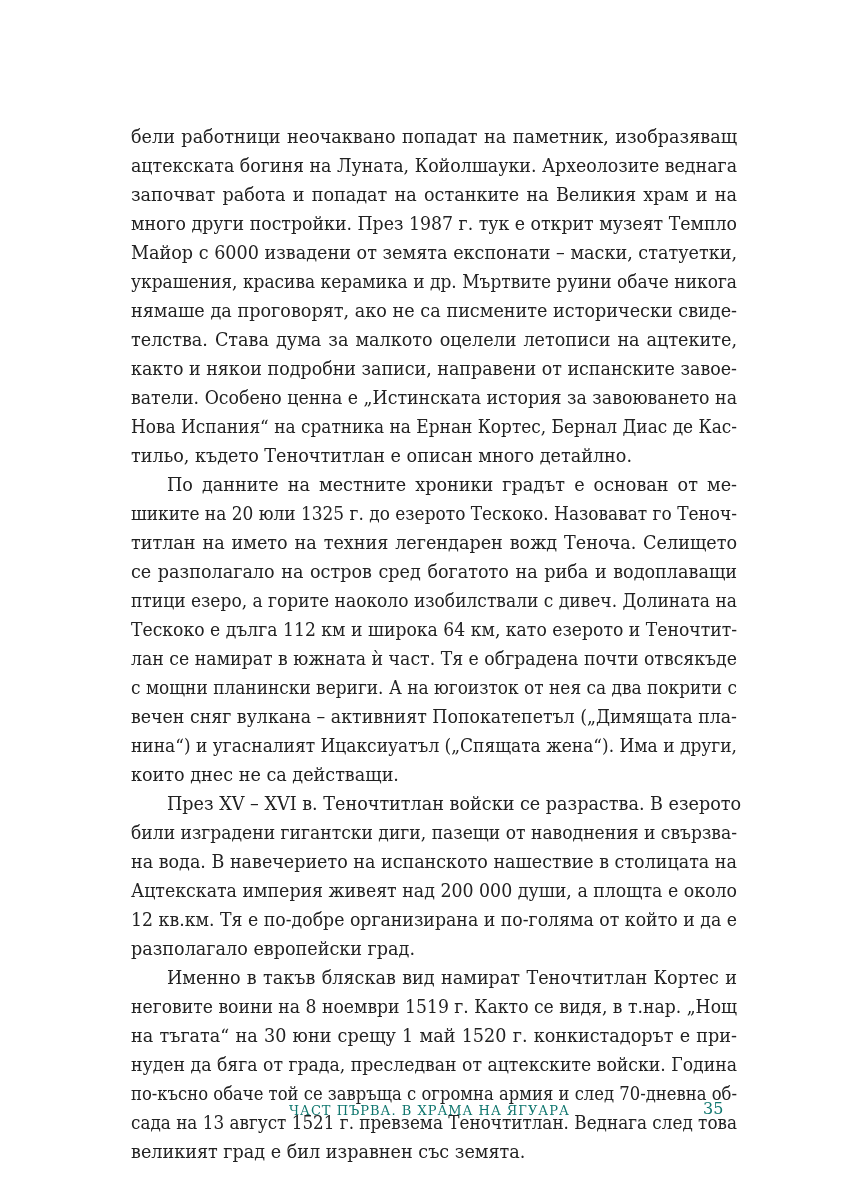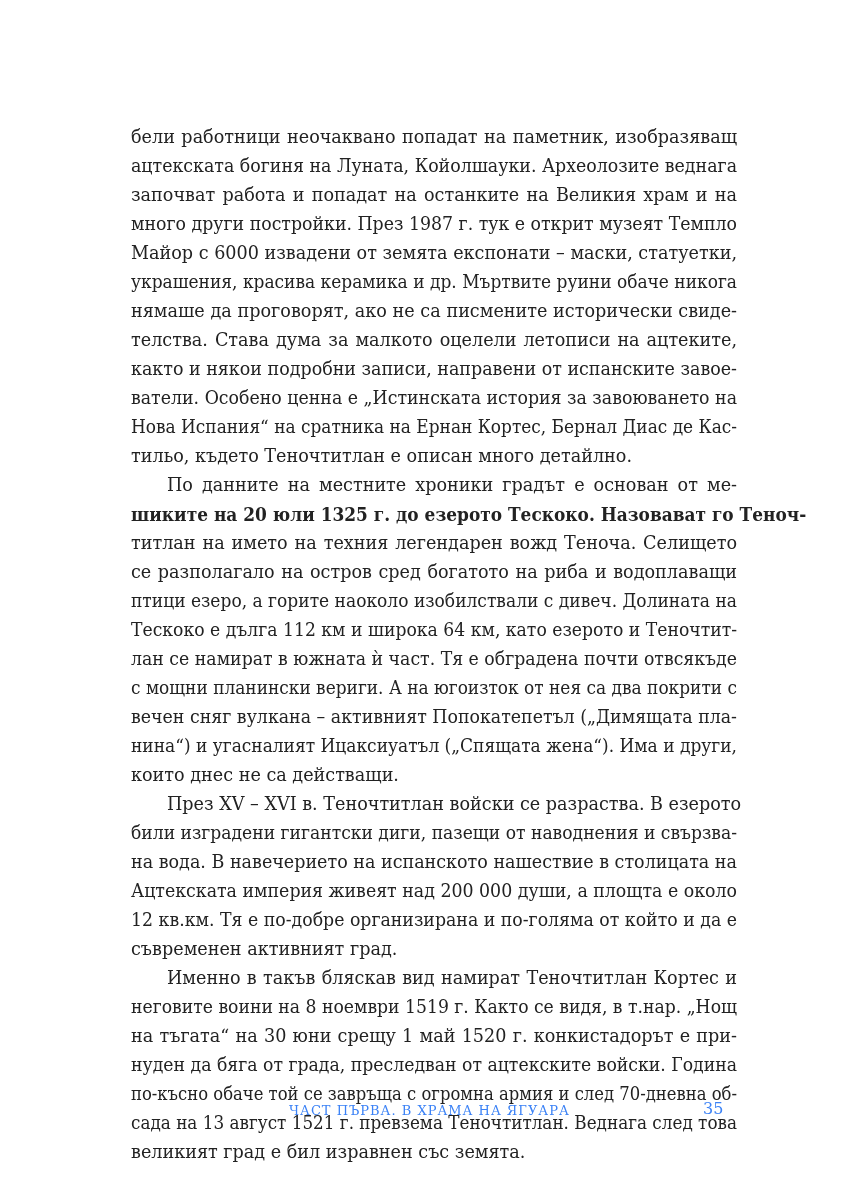--- a/index.html
+++ b/index.html
@@ -11,21 +11,21 @@
     font-size: 17.6px; line-height: 29px; color: #222222;
   }
   .line {
     display: block; height: 29px; white-space: nowrap;
     text-align: justify; text-align-last: justify;
   }
   .line.last { text-align-last: left; }
   .line.indent { padding-left: 36px; }
   .footer {
     position: absolute; top: 1099px; left: 0; width: 848px; height: 30px;
-    font-family: "DejaVu Serif", serif; color: #3b82f6;
+    font-family: "DejaVu Serif", serif; color: #0f766e;
   }
   .running-head {
     position: absolute; left: 289px; top: 4px;
     font-size: 13px; letter-spacing: 1px;
   }
   .page-number {
     position: absolute; left: 703px; top: 0px; font-size: 16px;
   }
 </style>
 </head>
@@ -39,36 +39,36 @@
       <span class="line" style="white-space: nowrap;"><span style="white-space: nowrap; display: inline-block; transform-origin: left center; transform: scaleX(0.985566);">много други постройки. През 1987 г. тук е открит музеят Темпло</span></span>
       <span class="line" style="white-space: nowrap;"><span style="white-space: nowrap; word-spacing: 0px;">Майор с 6000 извадени от земята експонати – маски, статуетки,</span></span>
       <span class="line" style="white-space: nowrap;"><span style="white-space: nowrap; display: inline-block; transform-origin: left center; transform: scaleX(0.967761);">украшения, красива керамика и др. Мъртвите руини обаче никога</span></span>
       <span class="line" style="white-space: nowrap;"><span style="white-space: nowrap; word-spacing: 0px;">нямаше да проговорят, ако не са писмените исторически свиде-</span></span>
       <span class="line" style="white-space: nowrap;"><span style="white-space: nowrap; word-spacing: 0px;">телства. Става дума за малкото оцелели летописи на ацтеките,</span></span>
       <span class="line" style="white-space: nowrap;"><span style="white-space: nowrap; display: inline-block; transform-origin: left center; transform: scaleX(0.993188);">както и някои подробни записи, направени от испанските завое-</span></span>
       <span class="line" style="white-space: nowrap;"><span style="white-space: nowrap; display: inline-block; transform-origin: left center; transform: scaleX(0.986694);">ватели. Особено ценна е „Истинската история за завоюването на</span></span>
       <span class="line" style="white-space: nowrap;"><span style="white-space: nowrap; display: inline-block; transform-origin: left center; transform: scaleX(0.964105);">Нова Испания“ на сратника на Ернан Кортес, Бернал Диас де Кас-</span></span>
       <span class="line last" style="white-space: nowrap;"><span style="white-space: nowrap;">тильо, където Теночтитлан е описан много детайлно.</span></span>
       <span class="line indent" style="white-space: nowrap;"><span style="white-space: nowrap; word-spacing: 0px;">По данните на местните хроники градът е основан от ме-</span></span>
-      <span class="line" style="white-space: nowrap; font-weight: bold;"><span style="white-space: nowrap; display: inline-block; transform-origin: left center; transform: scaleX(0.964848);">шиките на 20 юли 1325 г. до езерото Тескоко. Назовават го Теноч-</span></span>
+      <span class="line" style="white-space: nowrap;"><span style="white-space: nowrap; display: inline-block; transform-origin: left center; transform: scaleX(0.964848);">шиките на 20 юли 1325 г. до езерото Тескоко. Назовават го Теноч-</span></span>
       <span class="line" style="white-space: nowrap;"><span style="white-space: nowrap; word-spacing: 0px;">титлан на името на техния легендарен вожд Теноча. Селището</span></span>
       <span class="line" style="white-space: nowrap;"><span style="white-space: nowrap; word-spacing: 0px;">се разполагало на остров сред богатото на риба и водоплаващи</span></span>
       <span class="line" style="white-space: nowrap;"><span style="white-space: nowrap; display: inline-block; transform-origin: left center; transform: scaleX(0.970012);">птици езеро, а горите наоколо изобилствали с дивеч. Долината на</span></span>
       <span class="line" style="white-space: nowrap;"><span style="white-space: nowrap; display: inline-block; transform-origin: left center; transform: scaleX(0.9789);">Тескоко е дълга 112 км и широка 64 км, като езерото и Теночтит-</span></span>
       <span class="line" style="white-space: nowrap;"><span style="white-space: nowrap; display: inline-block; transform-origin: left center; transform: scaleX(0.983666);">лан се намират в южната ѝ част. Тя е обградена почти отвсякъде</span></span>
       <span class="line" style="white-space: nowrap;"><span style="white-space: nowrap; display: inline-block; transform-origin: left center; transform: scaleX(0.9648);">с мощни планински вериги. А на югоизток от нея са два покрити с</span></span>
       <span class="line" style="white-space: nowrap;"><span style="white-space: nowrap; display: inline-block; transform-origin: left center; transform: scaleX(0.987725);">вечен сняг вулкана – активният Попокатепетъл („Димящата пла-</span></span>
       <span class="line" style="white-space: nowrap;"><span style="white-space: nowrap; display: inline-block; transform-origin: left center; transform: scaleX(0.967496);">нина“) и угасналият Ицаксиуатъл („Спящата жена“). Има и други,</span></span>
       <span class="line last" style="white-space: nowrap;"><span style="white-space: nowrap;">които днес не са действащи.</span></span>
       <span class="line indent" style="white-space: nowrap;"><span style="white-space: nowrap; word-spacing: 0px;">През XV – XVI в. Теночтитлан войски се разраства. В езерото</span></span>
       <span class="line" style="white-space: nowrap;"><span style="white-space: nowrap; display: inline-block; transform-origin: left center; transform: scaleX(0.975085);">били изградени гигантски диги, пазещи от наводнения и свързва-</span></span>
       <span class="line" style="white-space: nowrap;"><span style="white-space: nowrap; display: inline-block; transform-origin: left center; transform: scaleX(0.995815);">на вода. В навечерието на испанското нашествие в столицата на</span></span>
       <span class="line" style="white-space: nowrap;"><span style="white-space: nowrap; display: inline-block; transform-origin: left center; transform: scaleX(0.987021);">Ацтекската империя живеят над 200 000 души, а площта е около</span></span>
       <span class="line" style="white-space: nowrap;"><span style="white-space: nowrap; display: inline-block; transform-origin: left center; transform: scaleX(0.98464);">12 кв.км. Тя е по-добре организирана и по-голяма от който и да е</span></span>
-      <span class="line last" style="white-space: nowrap;"><span style="white-space: nowrap;">съвременен активният град.</span></span>
+      <span class="line last" style="white-space: nowrap;"><span style="white-space: nowrap;">разполагало европейски град.</span></span>
       <span class="line indent" style="white-space: nowrap;"><span style="white-space: nowrap; word-spacing: 0px;">Именно в такъв бляскав вид намират Теночтитлан Кортес и</span></span>
       <span class="line" style="white-space: nowrap;"><span style="white-space: nowrap; display: inline-block; transform-origin: left center; transform: scaleX(0.978406);">неговите воини на 8 ноември 1519 г. Както се видя, в т.нар. „Нощ</span></span>
       <span class="line" style="white-space: nowrap;"><span style="white-space: nowrap; word-spacing: 0px;">на тъгата“ на 30 юни срещу 1 май 1520 г. конкистадорът е при-</span></span>
       <span class="line" style="white-space: nowrap;"><span style="white-space: nowrap; display: inline-block; transform-origin: left center; transform: scaleX(0.981352);">нуден да бяга от града, преследван от ацтекските войски. Година</span></span>
       <span class="line" style="white-space: nowrap;"><span style="white-space: nowrap; display: inline-block; transform-origin: left center; transform: scaleX(0.932711);">по-късно обаче той се завръща с огромна армия и след 70-дневна об-</span></span>
       <span class="line" style="white-space: nowrap;"><span style="white-space: nowrap; display: inline-block; transform-origin: left center; transform: scaleX(0.955553);">сада на 13 август 1521 г. превзема Теночтитлан. Веднага след това</span></span>
       <span class="line last" style="white-space: nowrap;"><span style="white-space: nowrap;">великият град е бил изравнен със земята.</span></span>
     </div>
   <div class="footer">
     <span class="running-head">ЧАСТ ПЪРВА. В ХРАМА НА ЯГУАРА</span>

